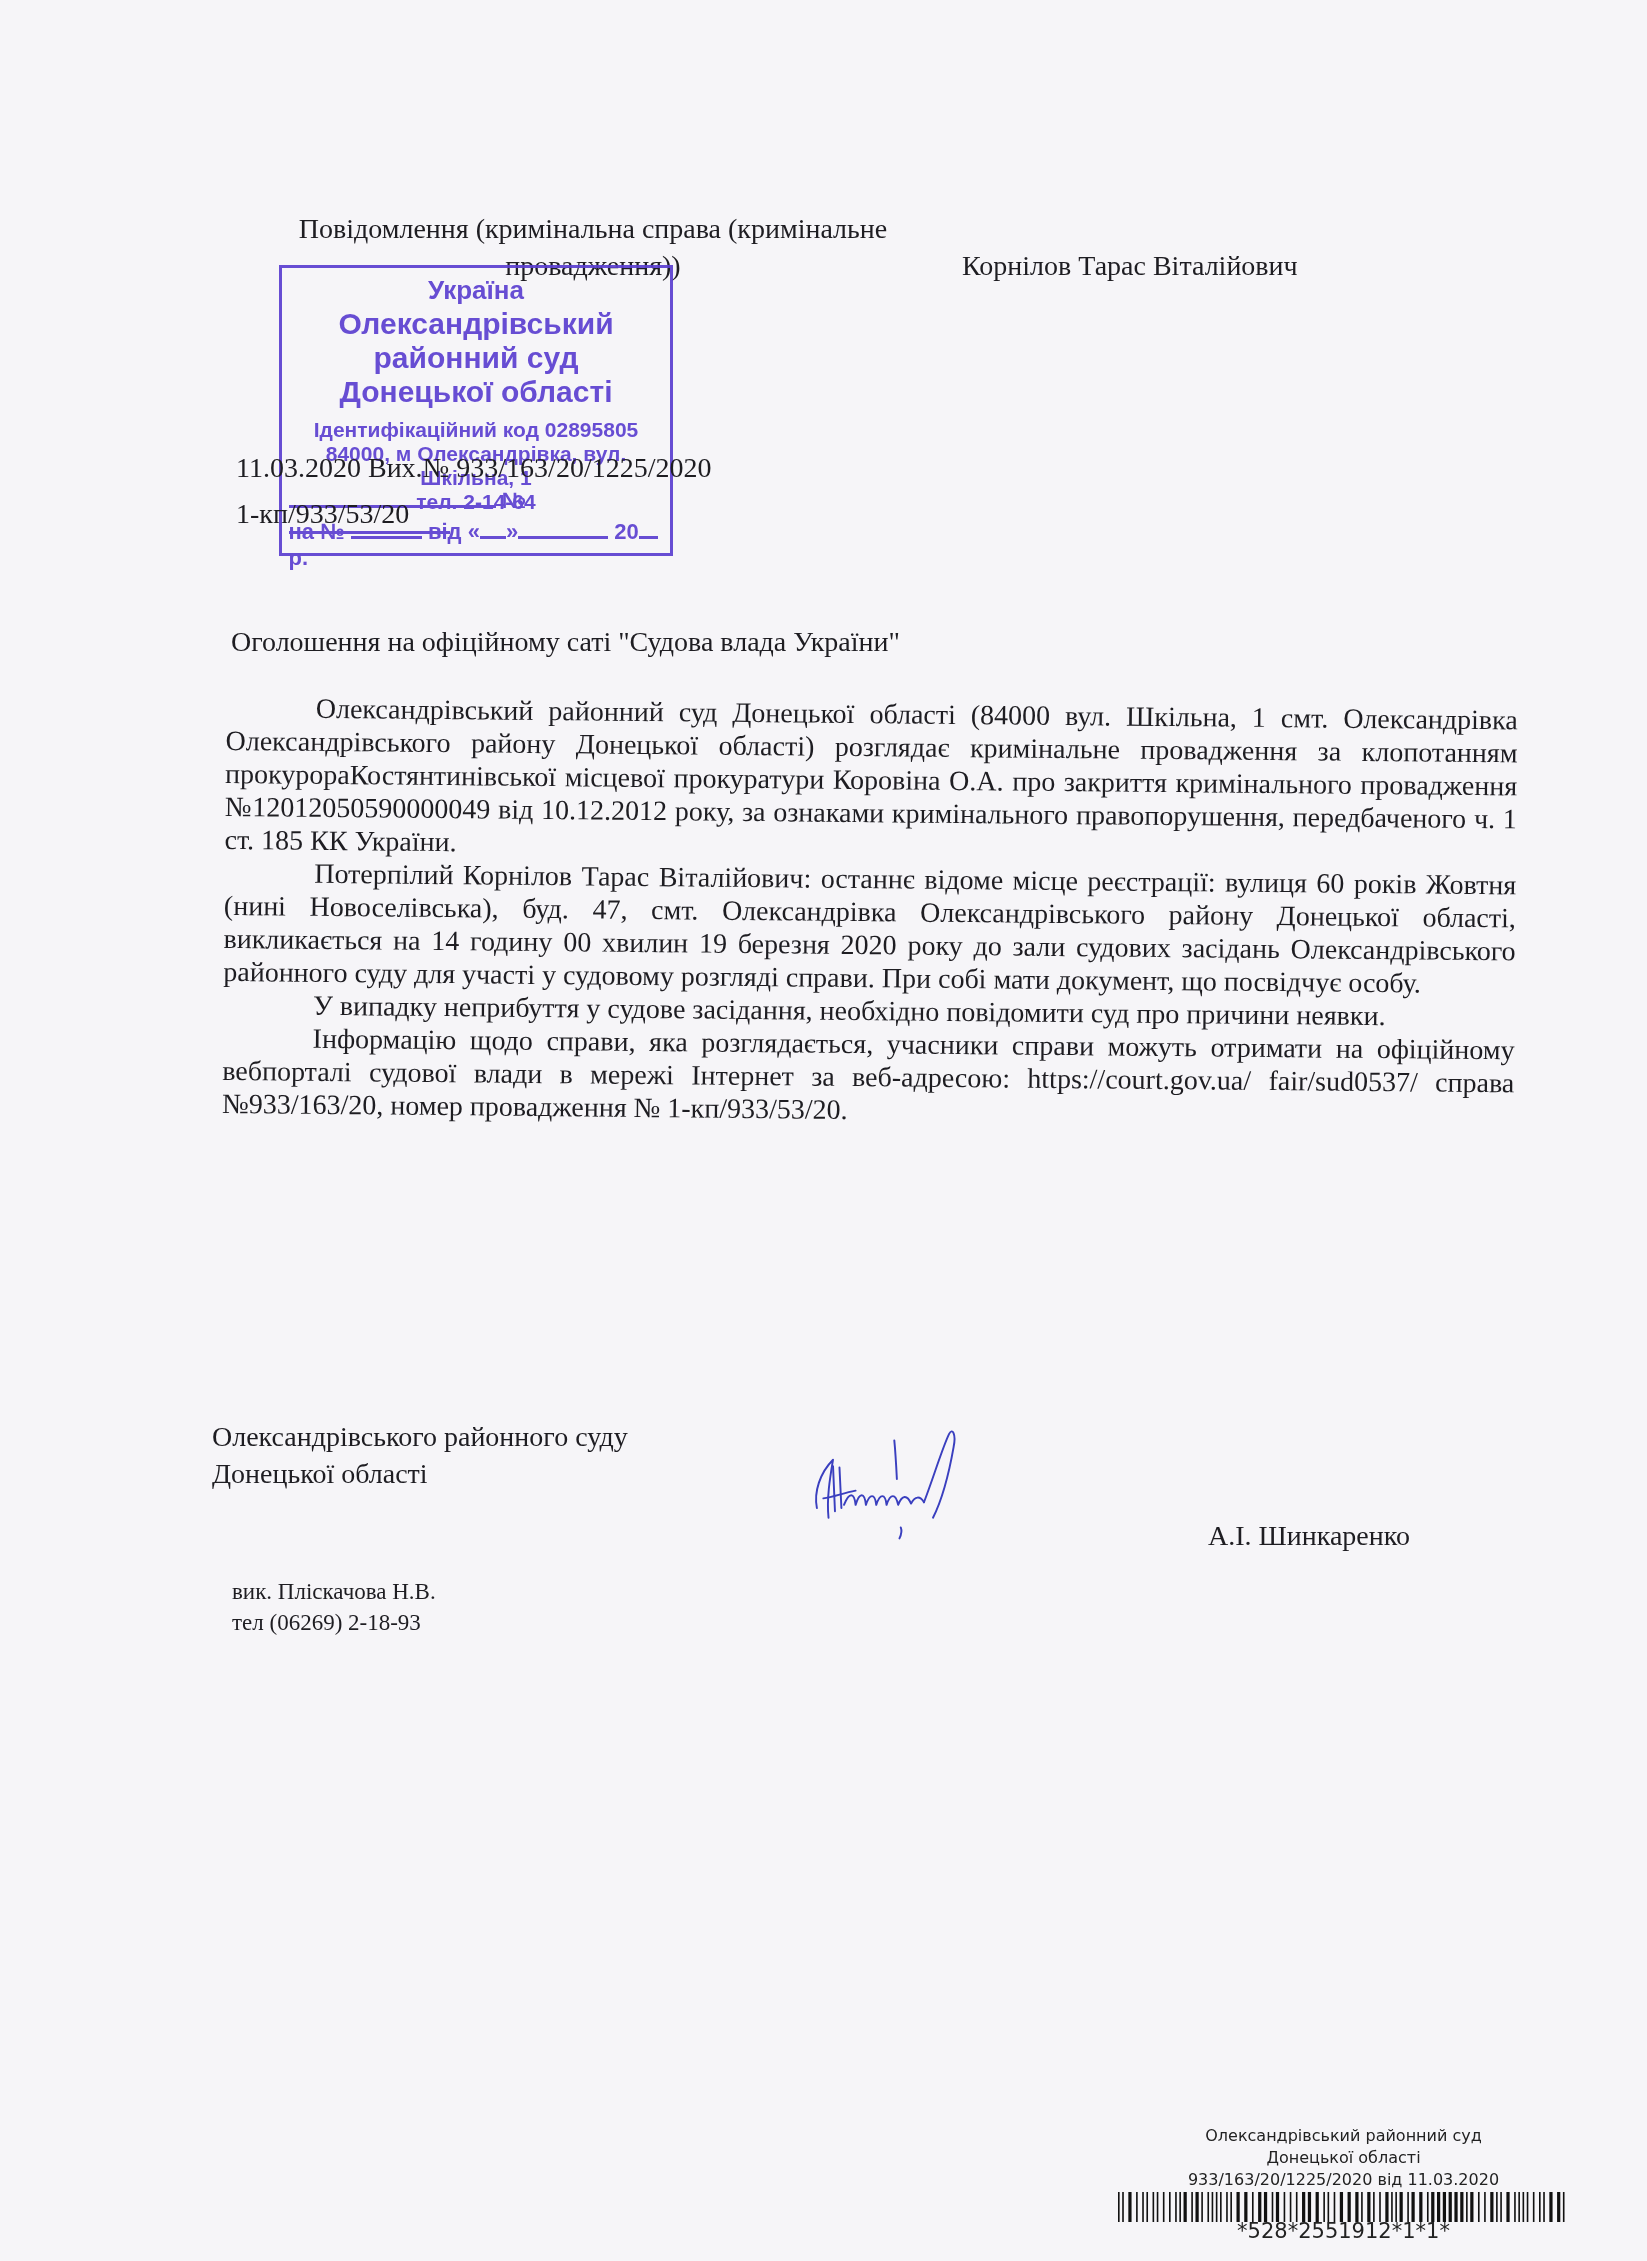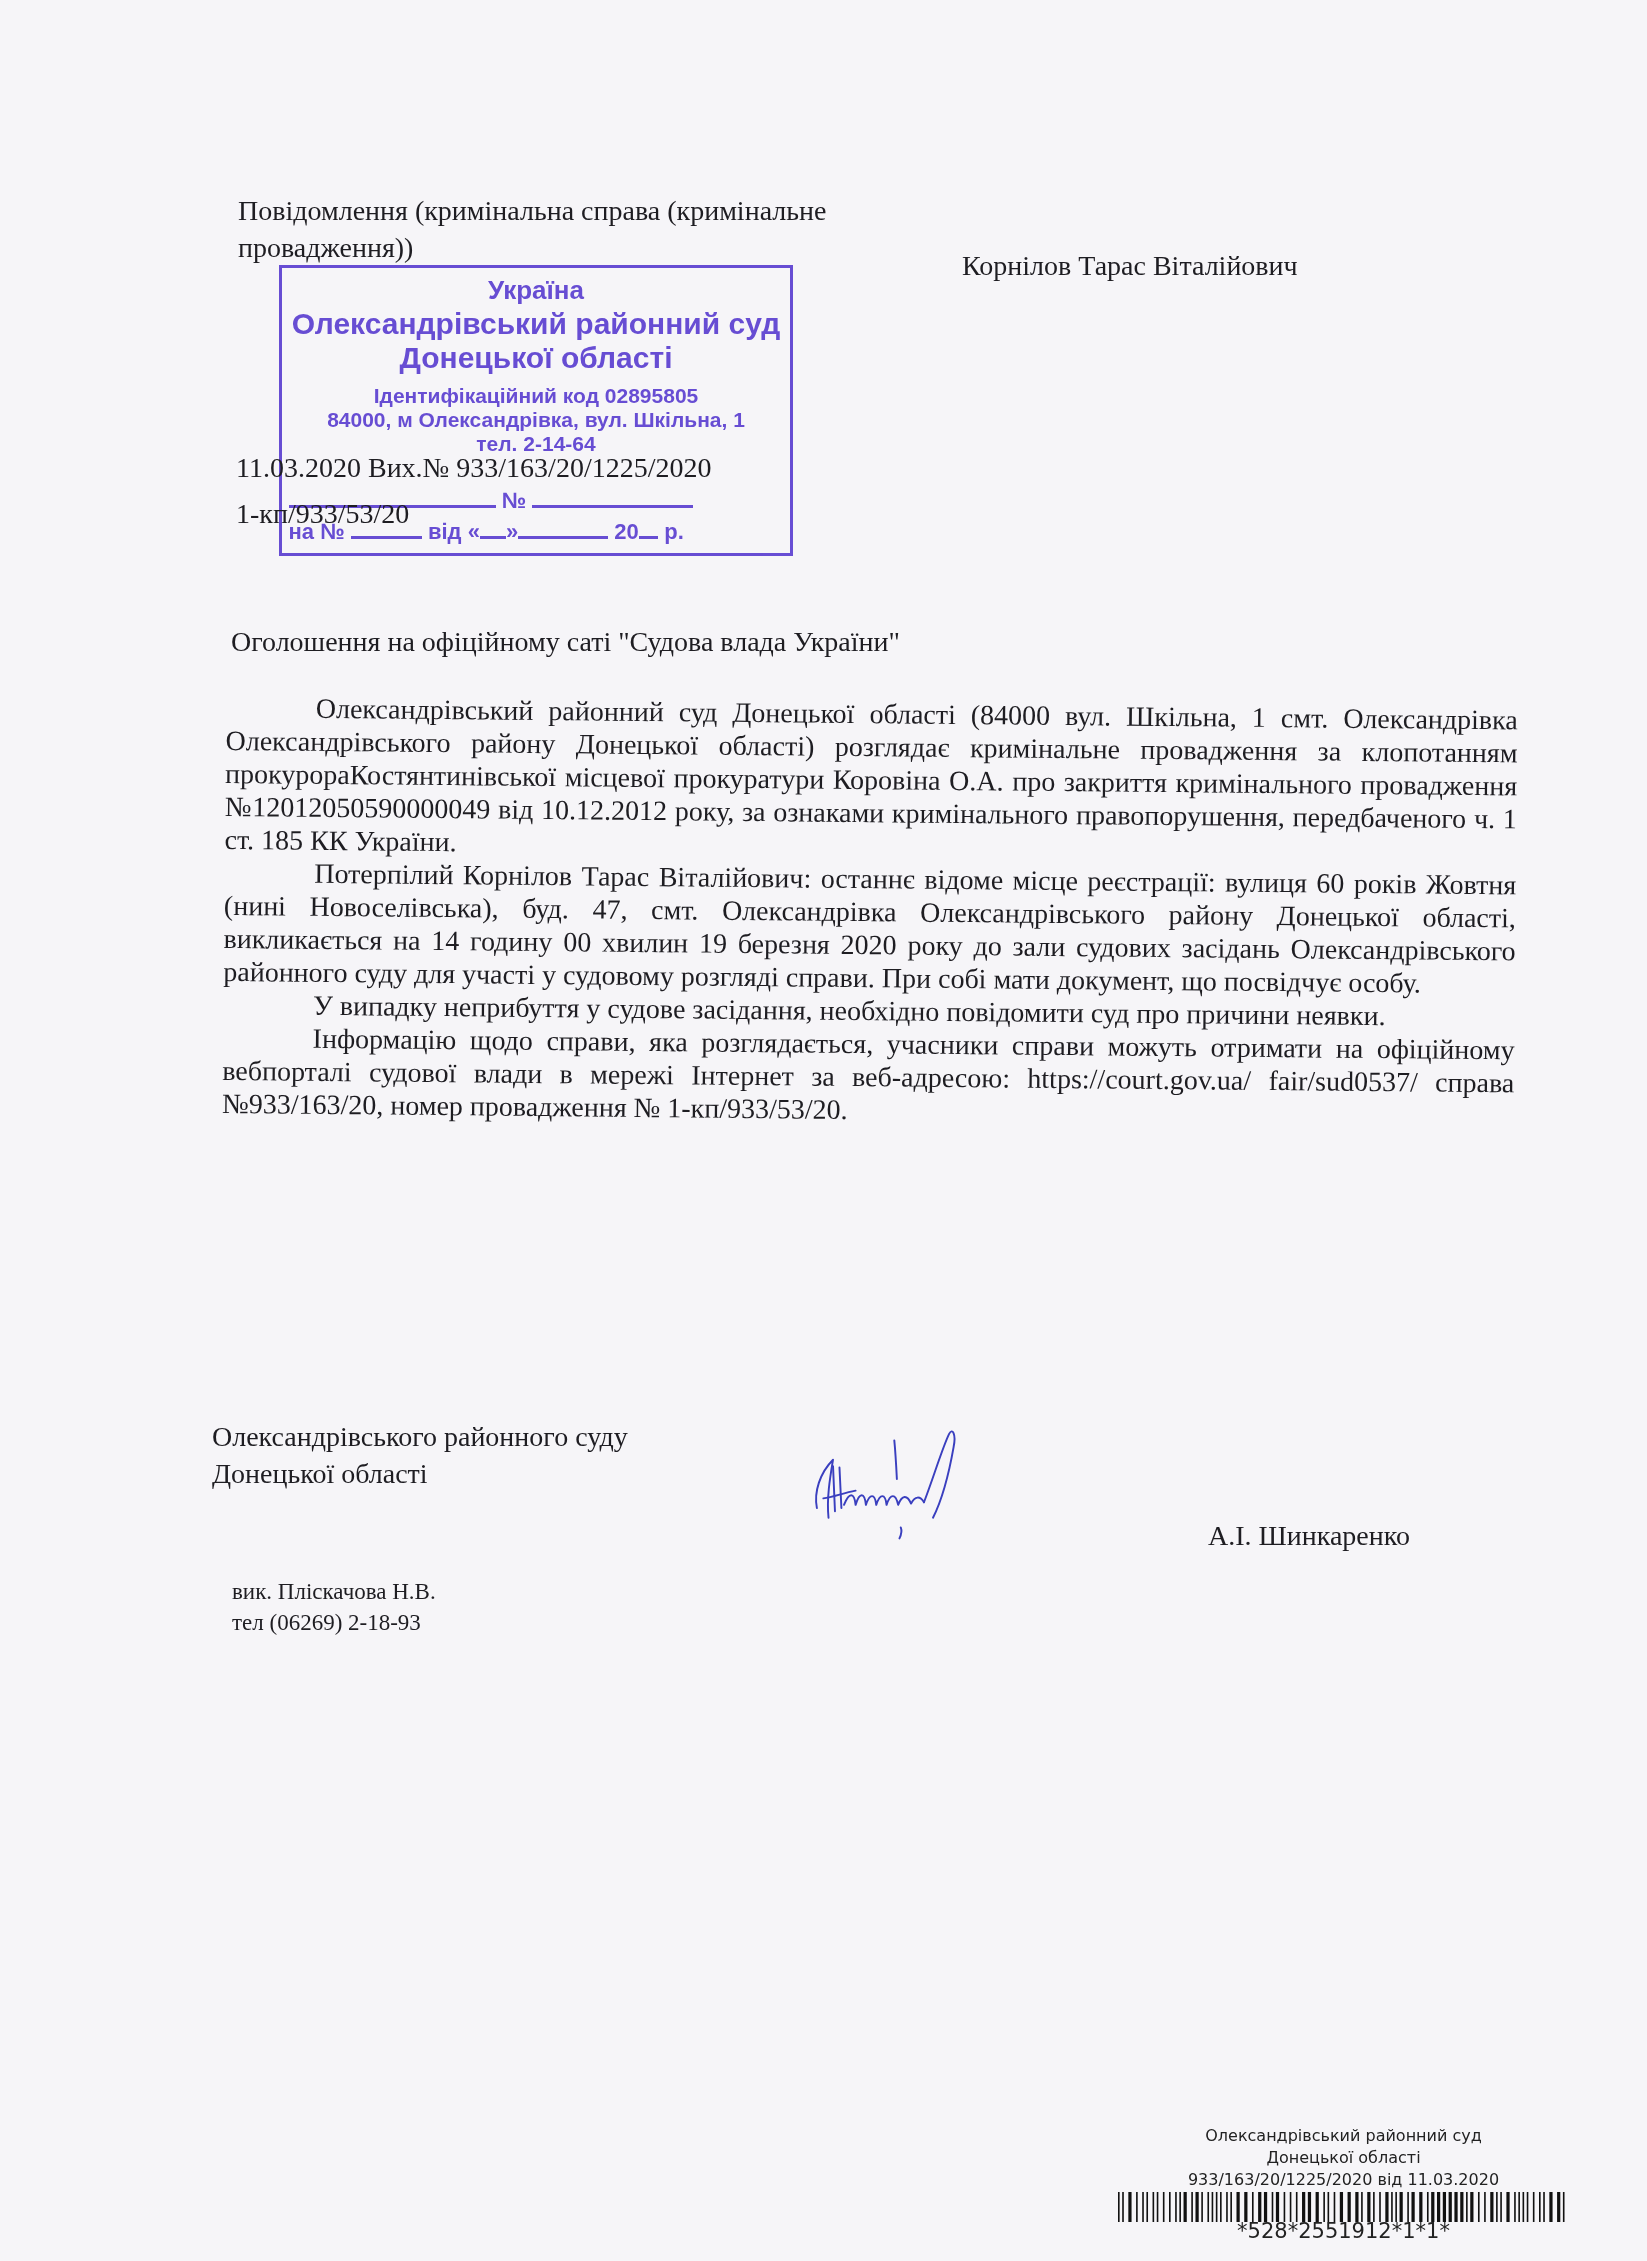--- a/index.html
+++ b/index.html
@@ -6,27 +6,27 @@
   body {
     width: 1647px; height: 2261px; position: relative; overflow: hidden;
     background: #f6f5f8;
     font-family: "Liberation Serif", "DejaVu Serif", serif;
     color: #1e1d22;
   }
   .abs { position: absolute; }
   .serif { font-family: "Liberation Serif", "DejaVu Serif", serif; }
   .txt { font-size: 28px; line-height: 1.2; white-space: nowrap; }
 
-  #doc-type { left: 238px; top: 192px; font-size: 28px; line-height: 37px; width: 710px; white-space: normal; }
+  #doc-type { left: 238px; top: 210px; font-size: 28px; line-height: 37px; width: 710px; white-space: normal; text-align: center; }
   #recipient { left: 962px; top: 249px; }
   #outgoing { left: 236px; top: 451px; }
   #proceeding { left: 236px; top: 497px; }
 
   #stamp {
-    left: 279px; top: 265px; width: 514px; height: 291px;
+    left: 279px; top: 265px; width: 394px; height: 291px;
     border: 3.2px solid #5b3fd0; box-sizing: border-box;
     color: #5b3fd0; text-align: center;
     font-family: "Liberation Sans", "DejaVu Sans", sans-serif; font-weight: bold;
     opacity: 0.92;
   }
   #stamp .l1 { font-size: 26px; margin-top: 6.5px; }
   #stamp .l2 { font-size: 30px; margin-top: 1.3px; }
   #stamp .l3 { font-size: 30px; }
   #stamp .l4, #stamp .l5, #stamp .l6 { font-size: 21px; font-weight: bold; }
   #stamp .l4 { margin-top: 9px; }

